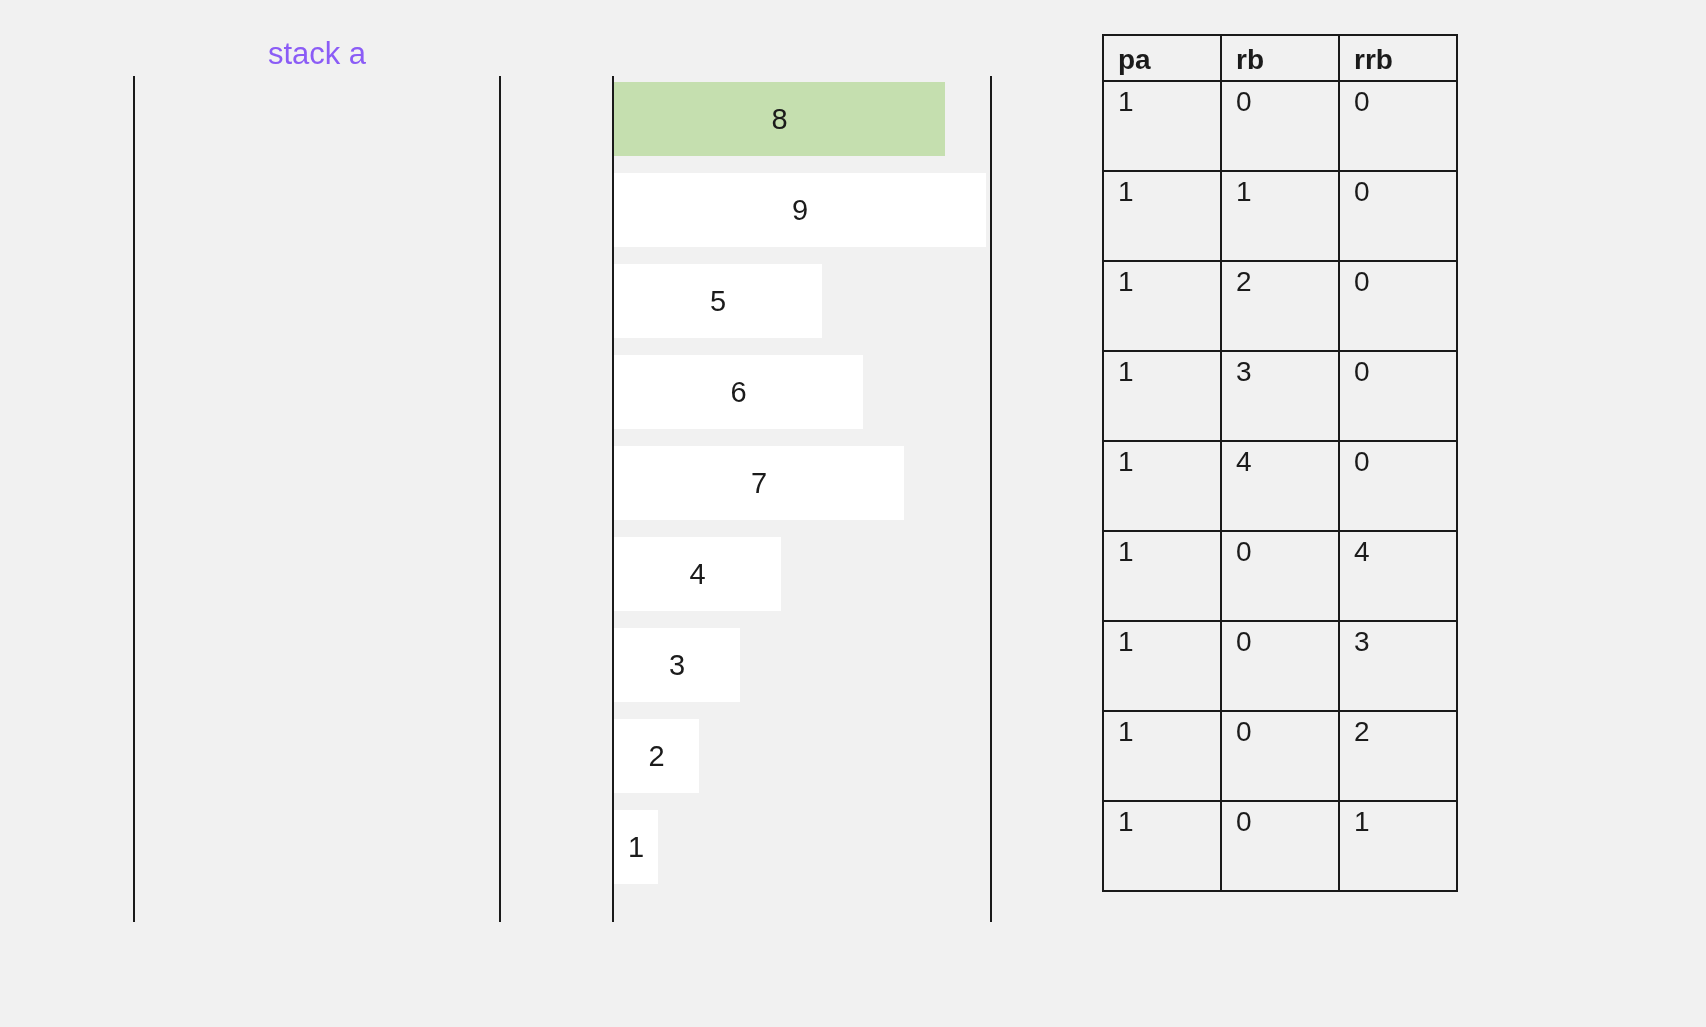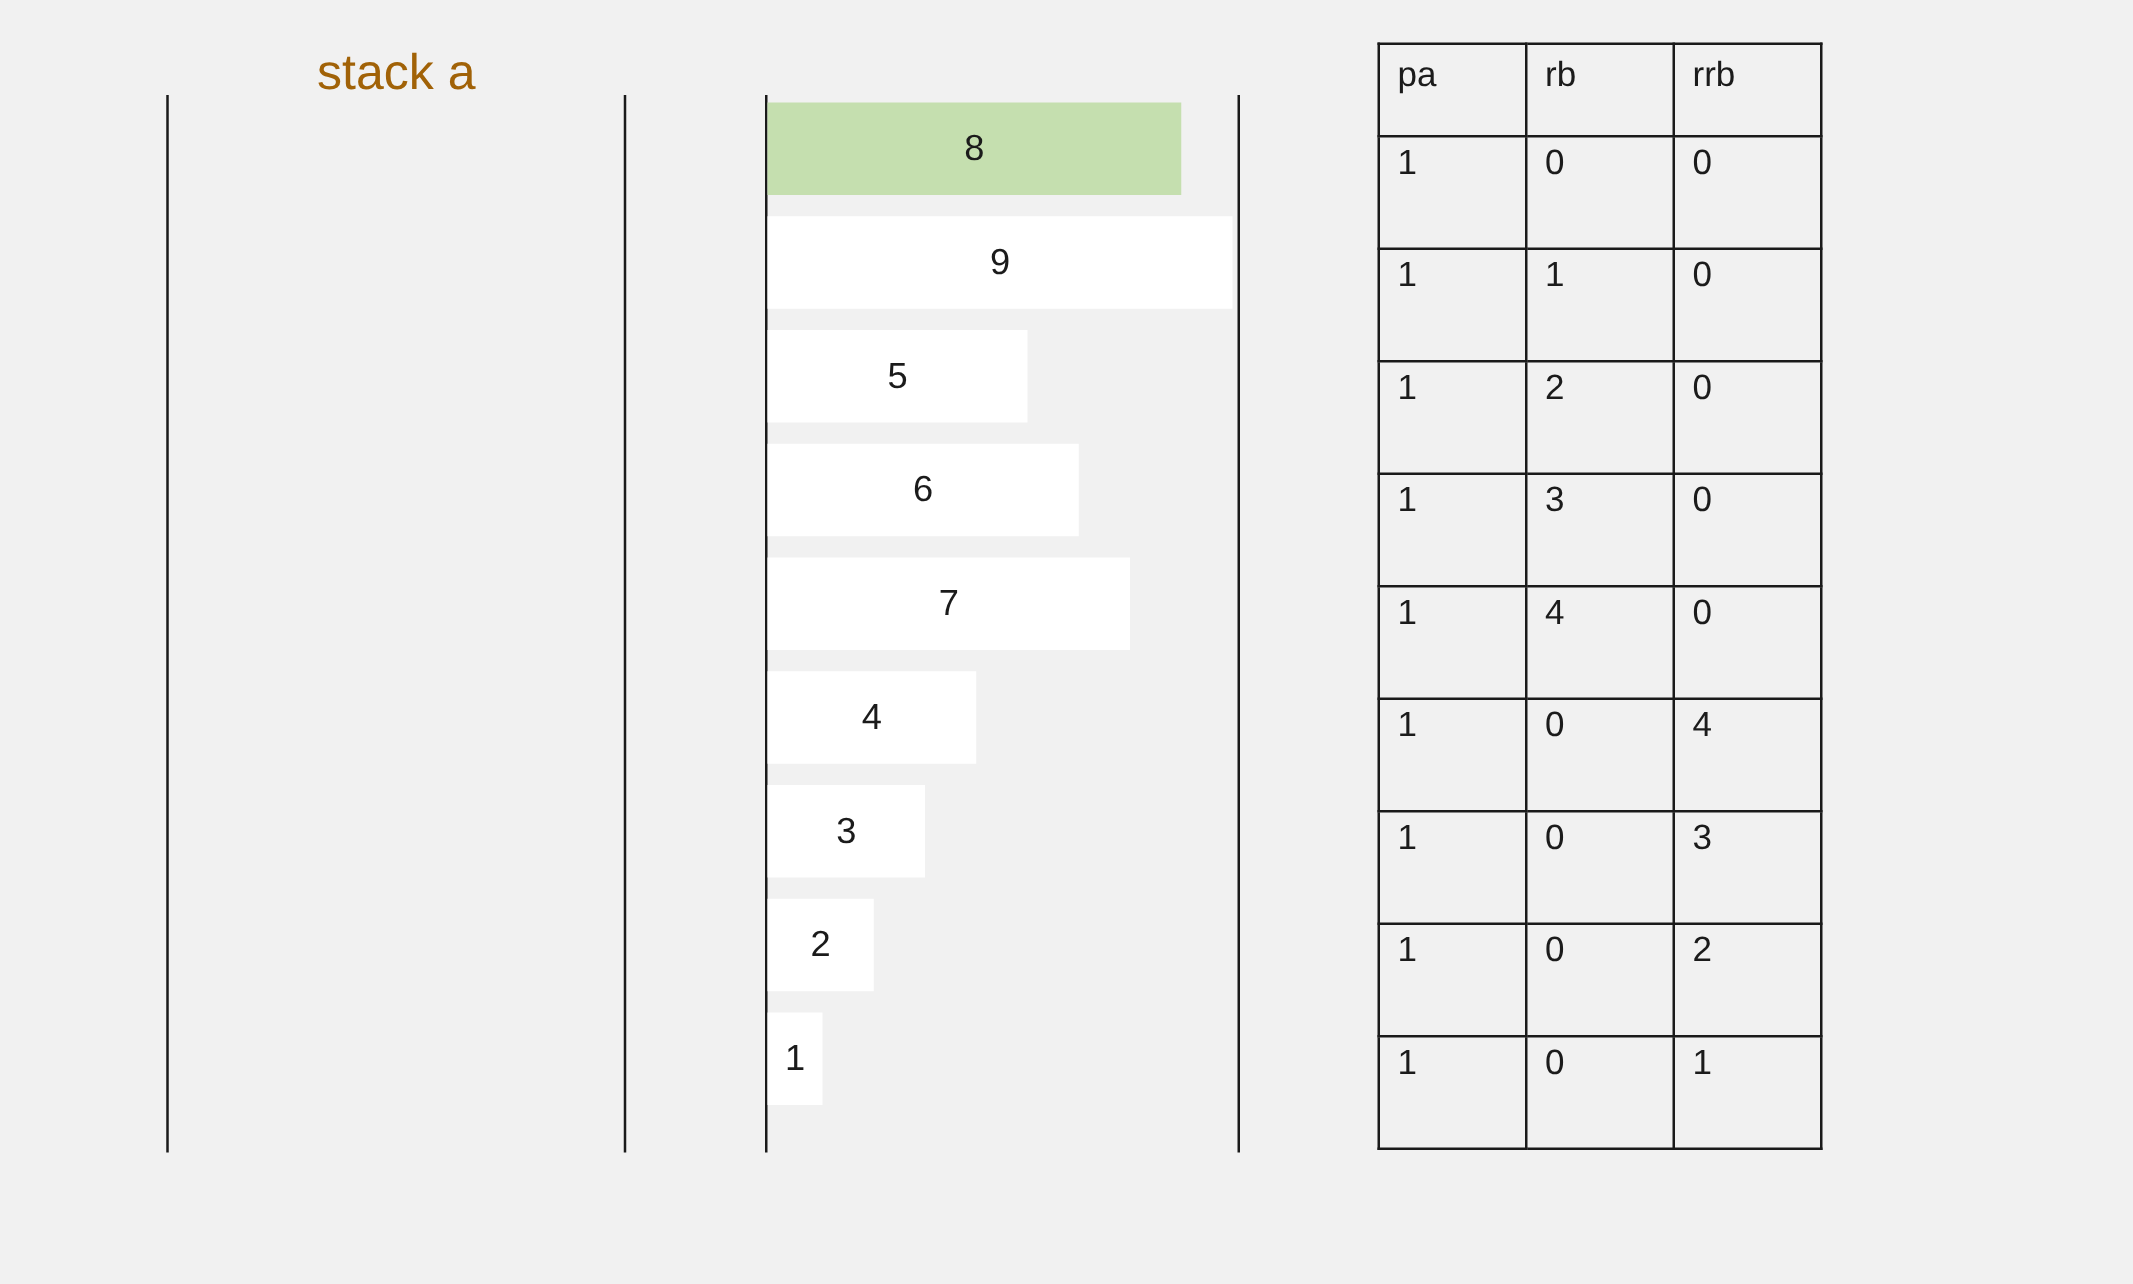--- a/index.html
+++ b/index.html
@@ -19,22 +19,22 @@
   .stack-panel {
     position: absolute;
     box-sizing: border-box;
   }
   .stack-title {
     position: absolute;
     top: 0;
     left: 0;
     width: 100%;
     text-align: center;
-    font-size: 40px;
-    color: #a16207;
+    font-size: 31px;
+    color: #8b5cf6;
     font-family: "Liberation Sans", sans-serif;
     line-height: 1;
   }
   .stack-frame {
     position: absolute;
     top: 38px;
     left: 0;
     width: 100%;
     border-left: 2px solid #1a1a1a;
     border-right: 2px solid #1a1a1a;
@@ -85,22 +85,22 @@
     height: 90px;
     padding: 4px 0 0 14px;
     vertical-align: top;
     font-size: 28px;
     color: #1b1b1b;
     text-align: left;
     background: transparent;
     box-sizing: border-box;
   }
   table.ops-table th {
-    height: 74px;
-    font-weight: normal;
+    height: 46px;
+    font-weight: bold;
     padding-top: 8px;
   }
 </style>
 </head>
 <body>
 
 <div class="stack-panel" id="panel-stack-a" style="left:133px; top:38px; width:368px; height:884px;">
   <div class="stack-title">stack a</div>
   <div class="stack-frame" style="height:846px;">
     <div class="stack-items" id="stack-a-items"></div>

